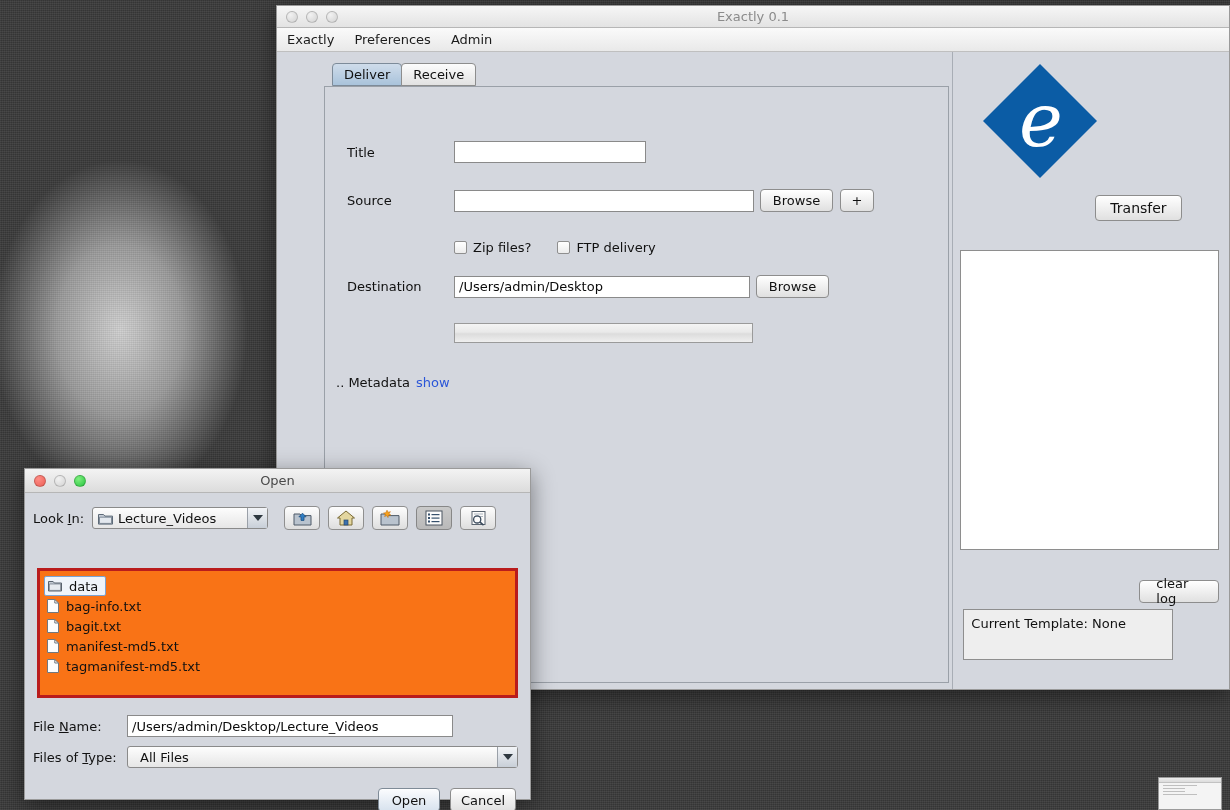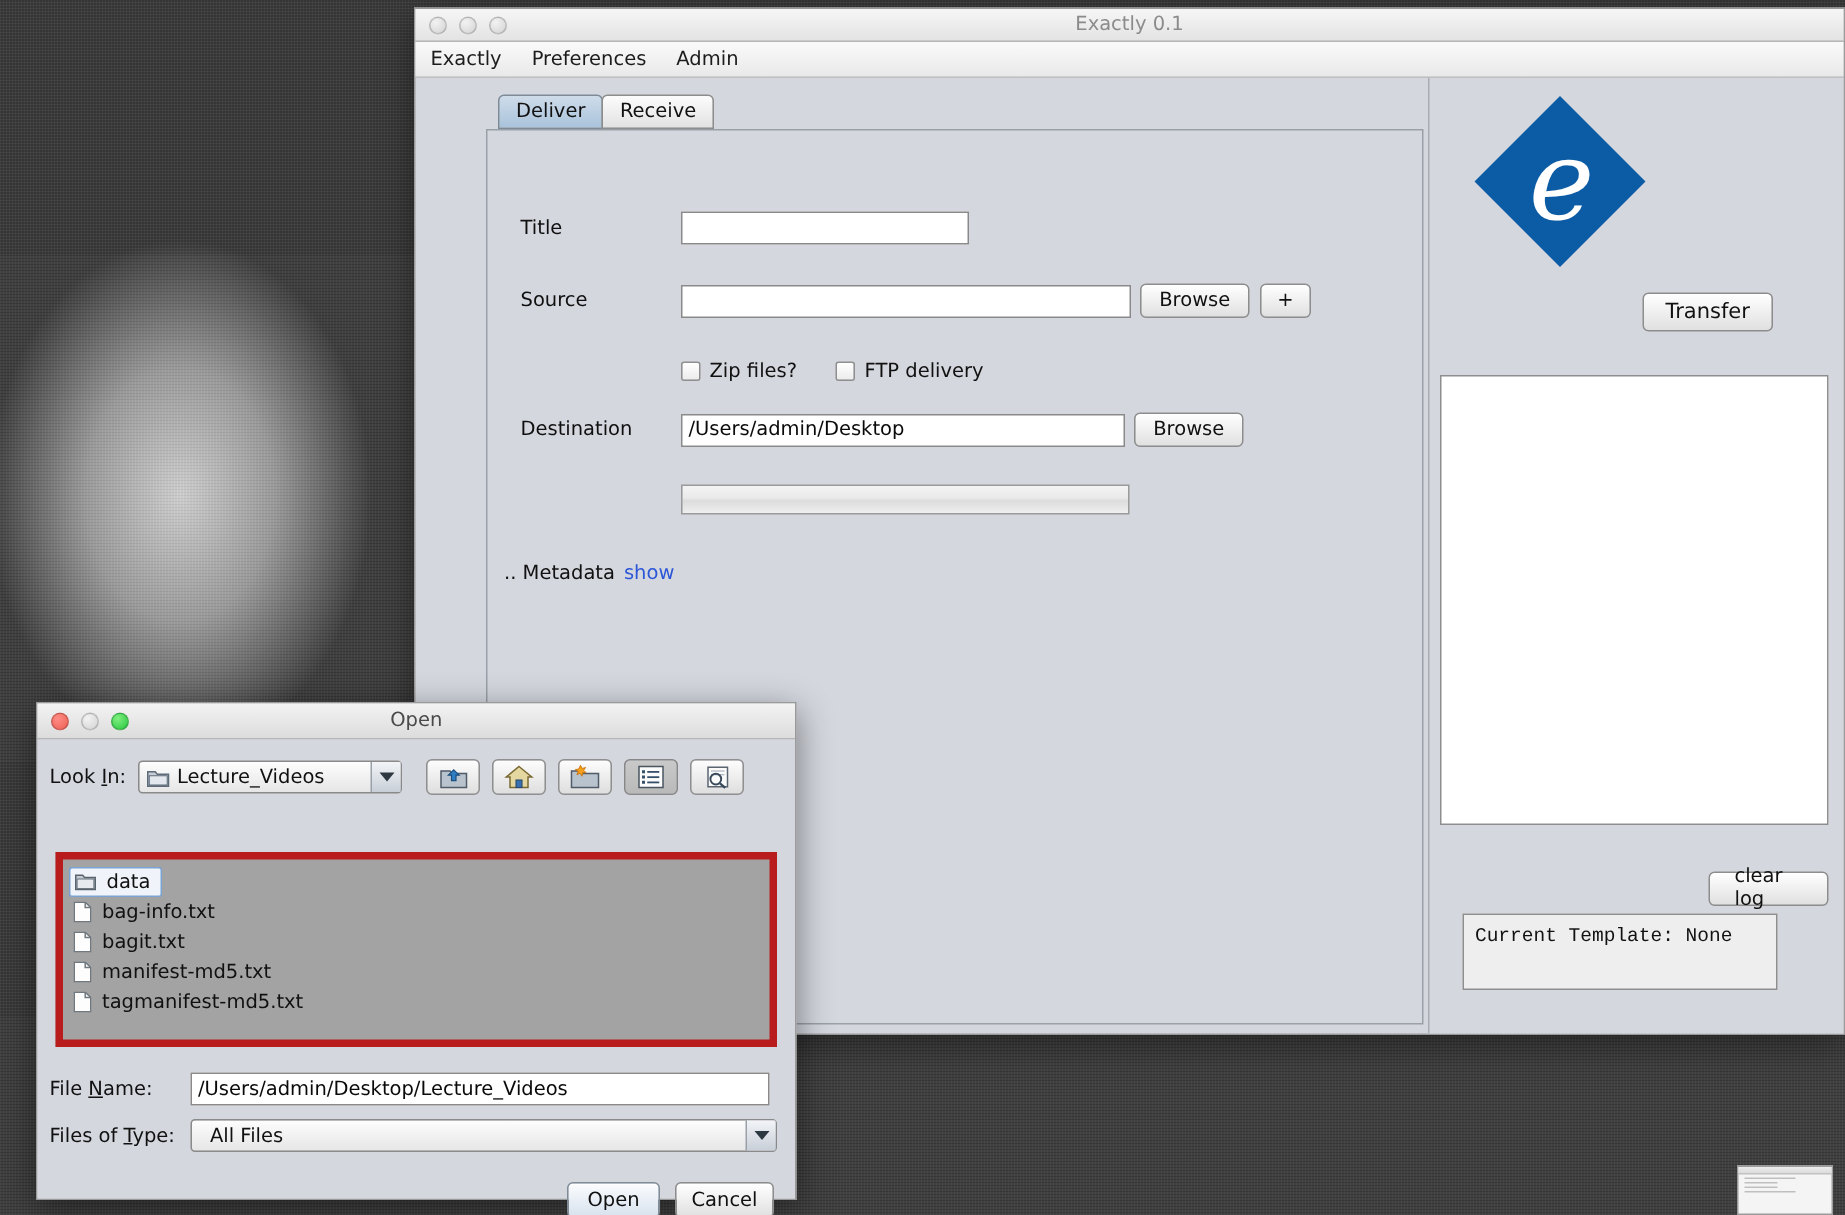--- a/index.html
+++ b/index.html
@@ -163,21 +163,21 @@
     width: 36px; height: 24px;
     border: 1px solid #8f8f8f; border-radius: 4px;
     background: linear-gradient(#fdfdfd, #dedede);
     display: flex; align-items: center; justify-content: center;
   }
   .tbtn.pressed { background: linear-gradient(#c9c9c9, #b9b9b9); border-color: #878787; }
 
   #filelist {
     position: absolute; left: 12px; top: 75px;
     width: 481px; height: 130px;
-    background: #a3a3a3; border: 5px solid #b91c1c;
+    background: #f97316; border: 3px solid #b91c1c;
     padding: 5px 4px;
   }
   .frow { display: flex; align-items: center; gap: 7px; height: 20px; font-size: 13px; color: #111; padding-left: 3px; }
   .frow.sel { border: 1px solid #7aa3d4; background: #f0f4fa; width: 62px; border-radius: 2px; }
 
   #filename-row { position: absolute; left: 8px; top: 222px; display: flex; align-items: center; }
   #filetype-row { position: absolute; left: 8px; top: 253px; display: flex; align-items: center; }
   #dlgbuttons { position: absolute; right: 14px; top: 295px; display: flex; gap: 10px; }
 
   
@@ -276,21 +276,21 @@
       <div style="position:absolute; left:142px; top:143px;">
         <span class="btn" style="height:26px; padding:0 14px; font-size:14px;">Transfer</span>
       </div>
 
       <div class="whitebox" style="position:absolute; left:7px; top:198px; width:259px; height:300px;"></div>
 
       <div style="position:absolute; left:186px; top:521px;">
         <span class="btn" style="width:80px;">clear log</span>
       </div>
 
-      <div class="graybox" style="position:absolute; left:22px; top:557px; width:210px; height:51px;font-family:Liberation Mono, monospace;">
+      <div class="graybox" style="position:absolute; left:10px; top:557px; width:210px; height:51px;">
         <div class="tmpl-text">Current Template: None</div>
       </div>
 
     </div>
   </div>
 </div>
 
 <div class="win" id="opendlg">
 
   <div class="titlebar">
@@ -404,21 +404,21 @@
         <svg width="12" height="14" viewBox="0 0 12 14">
           <path d="M0.5 0.5h7.3L11.5 4v9.5H0.5z" fill="#fdfdfd" stroke="#707880" stroke-width="1"></path>
           <path d="M7.8 0.5V4h3.7" fill="none" stroke="#707880" stroke-width="1"></path>
         </svg>
         <span>tagmanifest-md5.txt</span>
       </div>
     </div>
 
     <div id="filename-row">
       <span style="font-size:13px;color:#111;width:94px;">File <span class="mnemonic">N</span>ame:</span>
-      <span class="tf" style="width:386px;">/Users/admin/Desktop/Lecture_Videos</span>
+      <span class="tf" style="width:326px;">/Users/admin/Desktop/Lecture_Videos</span>
     </div>
 
     <div id="filetype-row">
       <span style="font-size:13px;color:#111;width:94px;">Files of <span class="mnemonic">T</span>ype:</span>
       <span class="combo" style="width:391px;padding-left:12px;">
         <span>All Files</span>
         <span class="combo-arrowbox">
           <span class="tri-down"></span>
         </span>
       </span>

